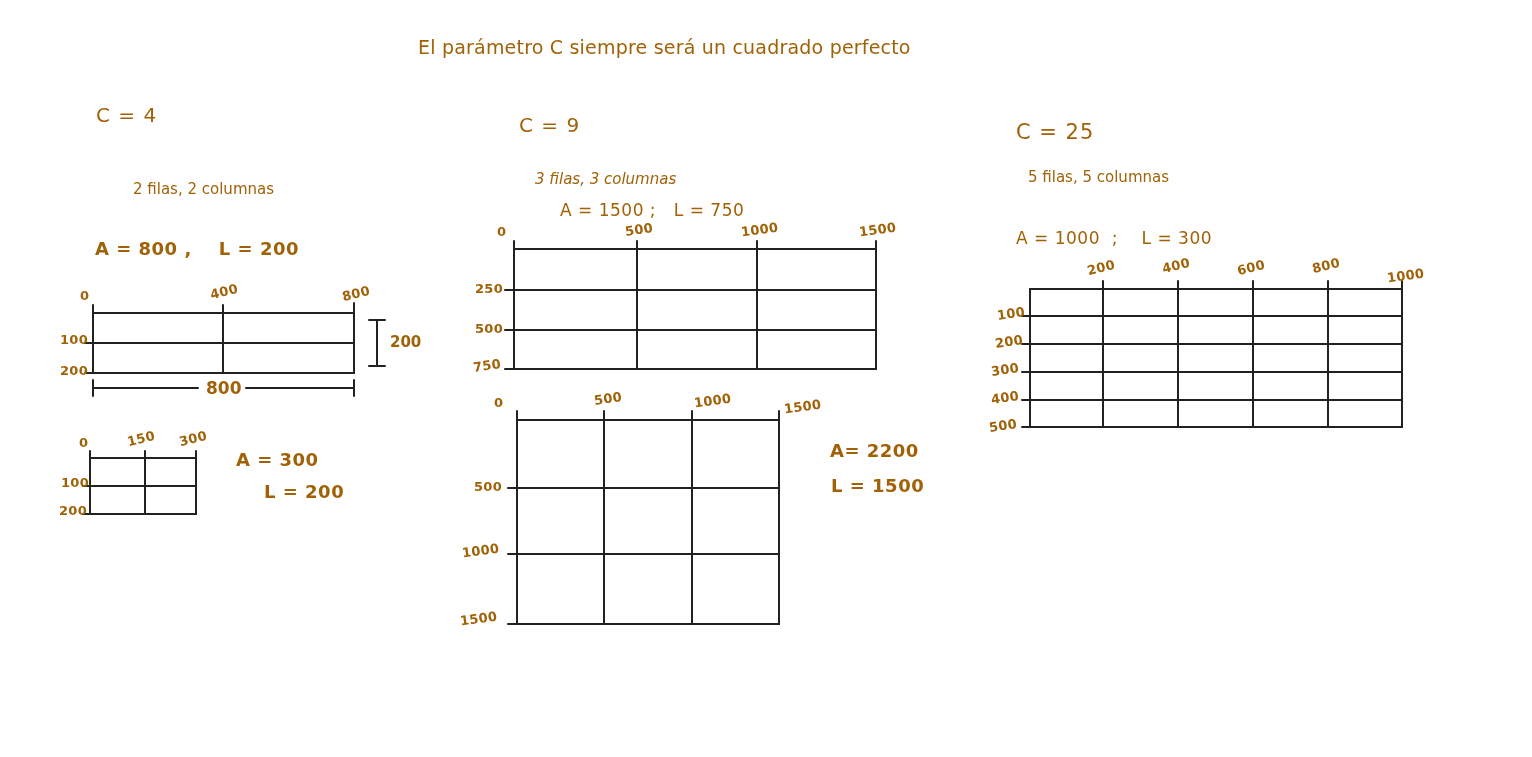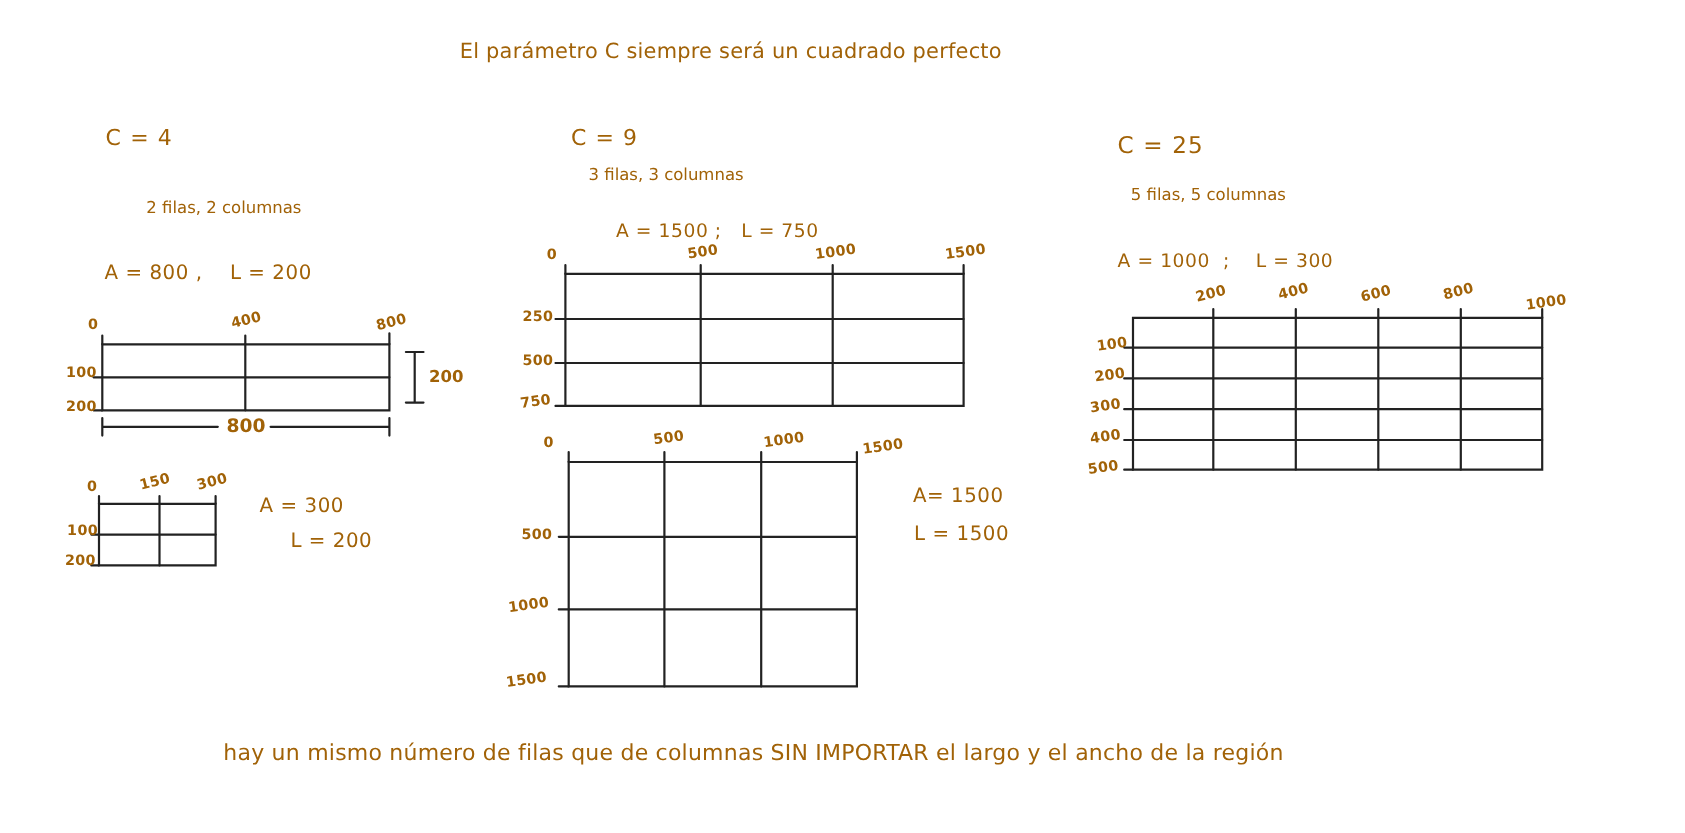--- a/index.html
+++ b/index.html
@@ -8,42 +8,42 @@
     width:1532px;height:757px;
     background:#ffffff;
     font-family:"DejaVu Sans",sans-serif;
     color:#a16207;
     overflow:hidden;
   }
   .abs{position:absolute;white-space:pre;}
   .title{font-size:19px;letter-spacing:.2px;}
   .heading{font-size:20px;letter-spacing:1px;}
   .sub{font-size:15px;}
-  .params{font-size:18px;font-weight:400;letter-spacing:.5px;}
+  .params{font-size:18px;font-weight:700;letter-spacing:.5px;}
   .gheader{font-size:17px;font-weight:400;letter-spacing:.5px;}
   .note{font-size:20px;letter-spacing:.2px;}
   .grid{position:absolute;}
   .grid svg{position:absolute;left:0;top:0;overflow:visible;}
   .grid svg path{stroke:#222;stroke-width:2;fill:none;stroke-linecap:round;}
   .tick{
     position:absolute;font-size:13px;font-weight:700;
     letter-spacing:.3px;white-space:pre;
   }
   .dimlab{position:absolute;font-size:15px;font-weight:700;white-space:pre;}
   .tilt{transform:rotate(-14deg);}
   .tilt-s{transform:rotate(-8deg);}
 </style>
 </head>
 <body>
 
 <div id="canvas">
 
   <div class="abs title" style="left:418px;top:36px;">El parámetro C siempre será un cuadrado perfecto</div>
 
-  <div class="abs heading" style="left:96px;top:113px;">C = 4</div>
+  <div class="abs heading" style="left:96px;top:103px;">C = 4</div>
   <div class="abs sub" style="left:133px;top:180px;">2 filas, 2 columnas</div>
   <div class="abs params" style="left:95px;top:238px;">A = 800 ,    L = 200</div>
 
   <div class="grid" style="left:92px;top:312px;width:263px;height:62px;">
     <svg width="263" height="62">
       <path d="M1,1 H262 V61 H1 Z"></path>
       <path d="M131,1 V61"></path>
       <path d="M1,31 H262"></path>
       <path d="M1,-7 V1 M131,-7 V1 M262,-9 V1 M-7,31 H1 M-7,61 H1"></path>
       <path d="M285,8 V54 M277,8 H293 M277,54 H293"></path>
@@ -68,21 +68,21 @@
     <span class="tick" style="left:-10px;top:-22px;">0</span>
     <span class="tick tilt" style="left:38px;top:-26px;">150</span>
     <span class="tick tilt" style="left:90px;top:-26px;">300</span>
     <span class="tick" style="left:-28px;top:18px;">100</span>
     <span class="tick" style="left:-30px;top:46px;">200</span>
   </div>
   <div class="abs params" style="left:236px;top:449px;">A = 300</div>
   <div class="abs params" style="left:236px;top:481px;margin-left:28px;">L = 200</div>
 
   <div class="abs heading" style="left:519px;top:113px;">C = 9</div>
-  <div class="abs sub" style="left:535px;top:150px;">3 filas, 3 columnas</div>
+  <div class="abs sub" style="left:535px;top:170px;font-style:italic;">3 filas, 3 columnas</div>
   <div class="abs gheader" style="left:560px;top:200px;">A = 1500 ;   L = 750</div>
 
   <div class="grid" style="left:513px;top:248px;width:364px;height:122px;">
     <svg width="364" height="122">
       <path d="M1,1 H363 V121 H1 Z"></path>
       <path d="M124,1 V121 M244,1 V121"></path>
       <path d="M1,42 H363 M1,82 H363"></path>
       <path d="M1,-7 V1 M124,-7 V1 M244,-7 V1 M363,-7 V1 M-8,42 H1 M-8,82 H1 M-8,121 H1"></path>
     </svg>
     <span class="tick" style="left:-16px;top:-24px;">0</span>
@@ -102,21 +102,21 @@
       <path d="M1,-8 V1 M88,-8 V1 M176,-8 V1 M263,-8 V1 M-8,69 H1 M-8,135 H1 M-8,205 H1"></path>
     </svg>
     <span class="tick" style="left:-22px;top:-24px;">0</span>
     <span class="tick tilt-s" style="left:78px;top:-28px;">500</span>
     <span class="tick tilt-s" style="left:178px;top:-26px;">1000</span>
     <span class="tick tilt-s" style="left:268px;top:-20px;">1500</span>
     <span class="tick" style="left:-42px;top:60px;">500</span>
     <span class="tick tilt-s" style="left:-54px;top:124px;">1000</span>
     <span class="tick tilt-s" style="left:-56px;top:192px;">1500</span>
   </div>
-  <div class="abs params" style="left:830px;top:440px;">A= 1500</div>
+  <div class="abs params" style="left:830px;top:440px;">A= 2200</div>
   <div class="abs params" style="left:831px;top:475px;">L = 1500</div>
 
   <div class="abs heading" style="left:1016px;top:120px;font-size:21px;">C = 25</div>
   <div class="abs sub" style="left:1028px;top:168px;">5 filas, 5 columnas</div>
   <div class="abs gheader" style="left:1016px;top:228px;">A = 1000  ;    L = 300</div>
 
   <div class="grid" style="left:1029px;top:288px;width:374px;height:140px;">
     <svg width="374" height="140">
       <path d="M1,1 H373 V139 H1 Z"></path>
       <path d="M74,1 V139 M149,1 V139 M224,1 V139 M299,1 V139"></path>
@@ -128,15 +128,14 @@
     <span class="tick tilt" style="left:208px;top:-28px;">600</span>
     <span class="tick tilt" style="left:283px;top:-30px;">800</span>
     <span class="tick tilt-s" style="left:358px;top:-20px;">1000</span>
     <span class="tick tilt-s" style="left:-32px;top:18px;">100</span>
     <span class="tick tilt-s" style="left:-34px;top:46px;">200</span>
     <span class="tick tilt-s" style="left:-38px;top:74px;">300</span>
     <span class="tick tilt-s" style="left:-38px;top:102px;">400</span>
     <span class="tick tilt-s" style="left:-40px;top:130px;">500</span>
   </div>
 
-  <div class="abs note" style="left:203px;top:672px;">hay un mismo número de filas que de columnas SIN IMPORTAR el largo y el ancho de la región</div>
 
 </div>
 
 </body></html>

